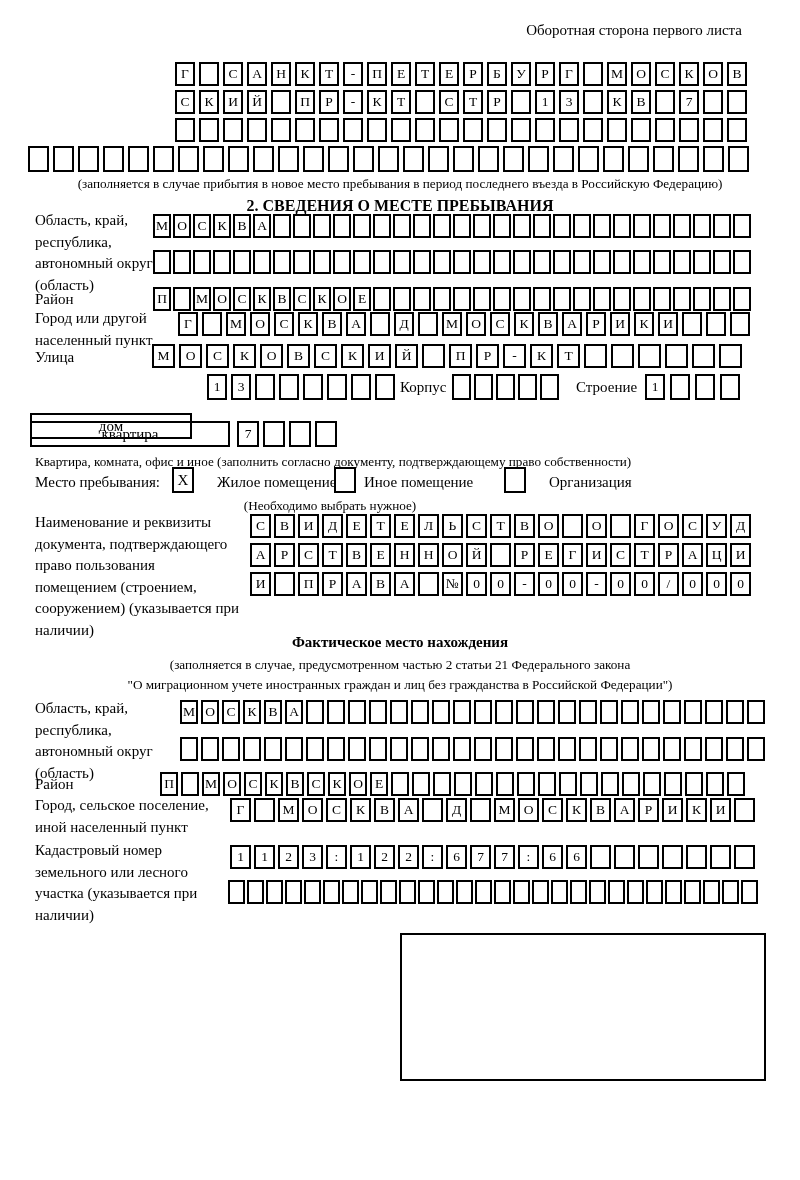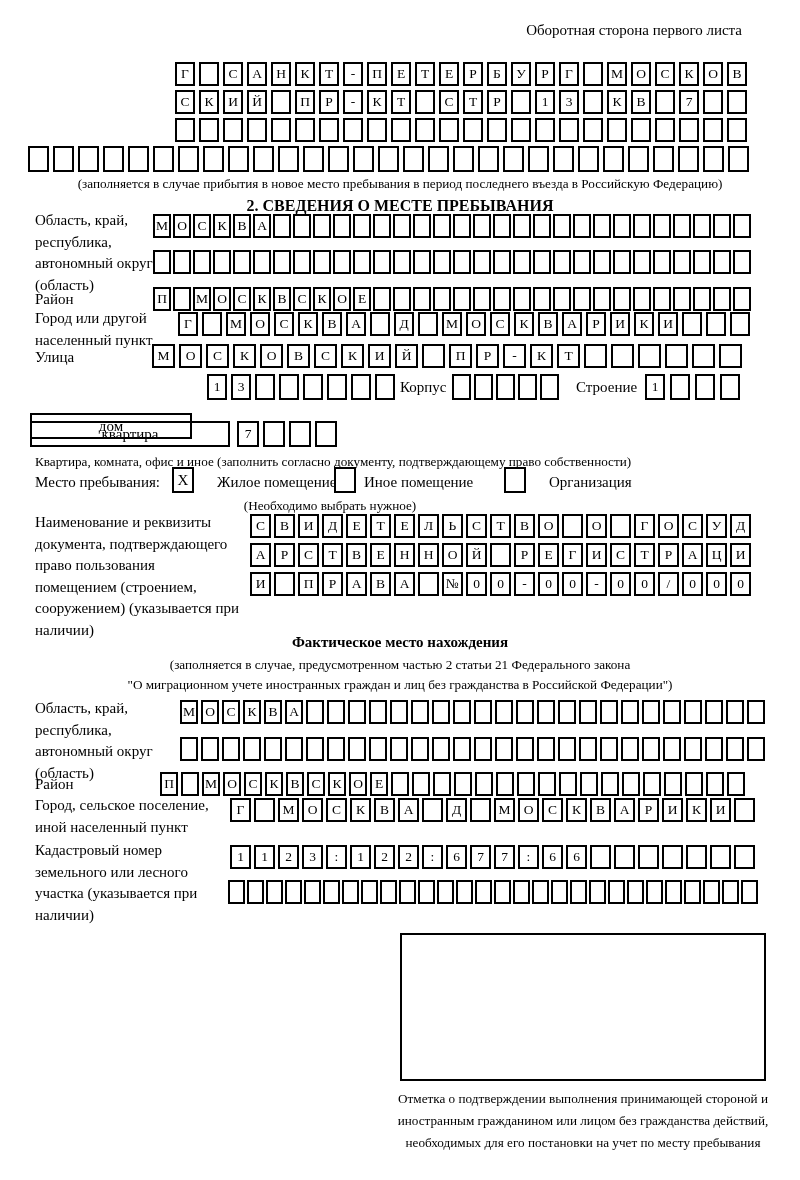--- a/index.html
+++ b/index.html
@@ -595,15 +595,14 @@
       <span class="cell"></span>
       <span class="cell"></span>
       <span class="cell"></span>
       <span class="cell"></span>
       <span class="cell"></span>
       <span class="cell"></span>
       <span class="cell"></span>
     </div>
 
   <div class="bigbox" style="left:400px;top:933px;width:366px;height:148px;"></div>
-  <div class="note" style="left:393px;top:1088px;width:380px;text-align:center;line-height:22px;">Отметка о подтверждении выполнения принимающей стороной и иностранным гражданином или лицом без гражданства действий, необходимых для его постановки на учет по месту пребывания</div>
 
 </div>
 
 </body></html>

